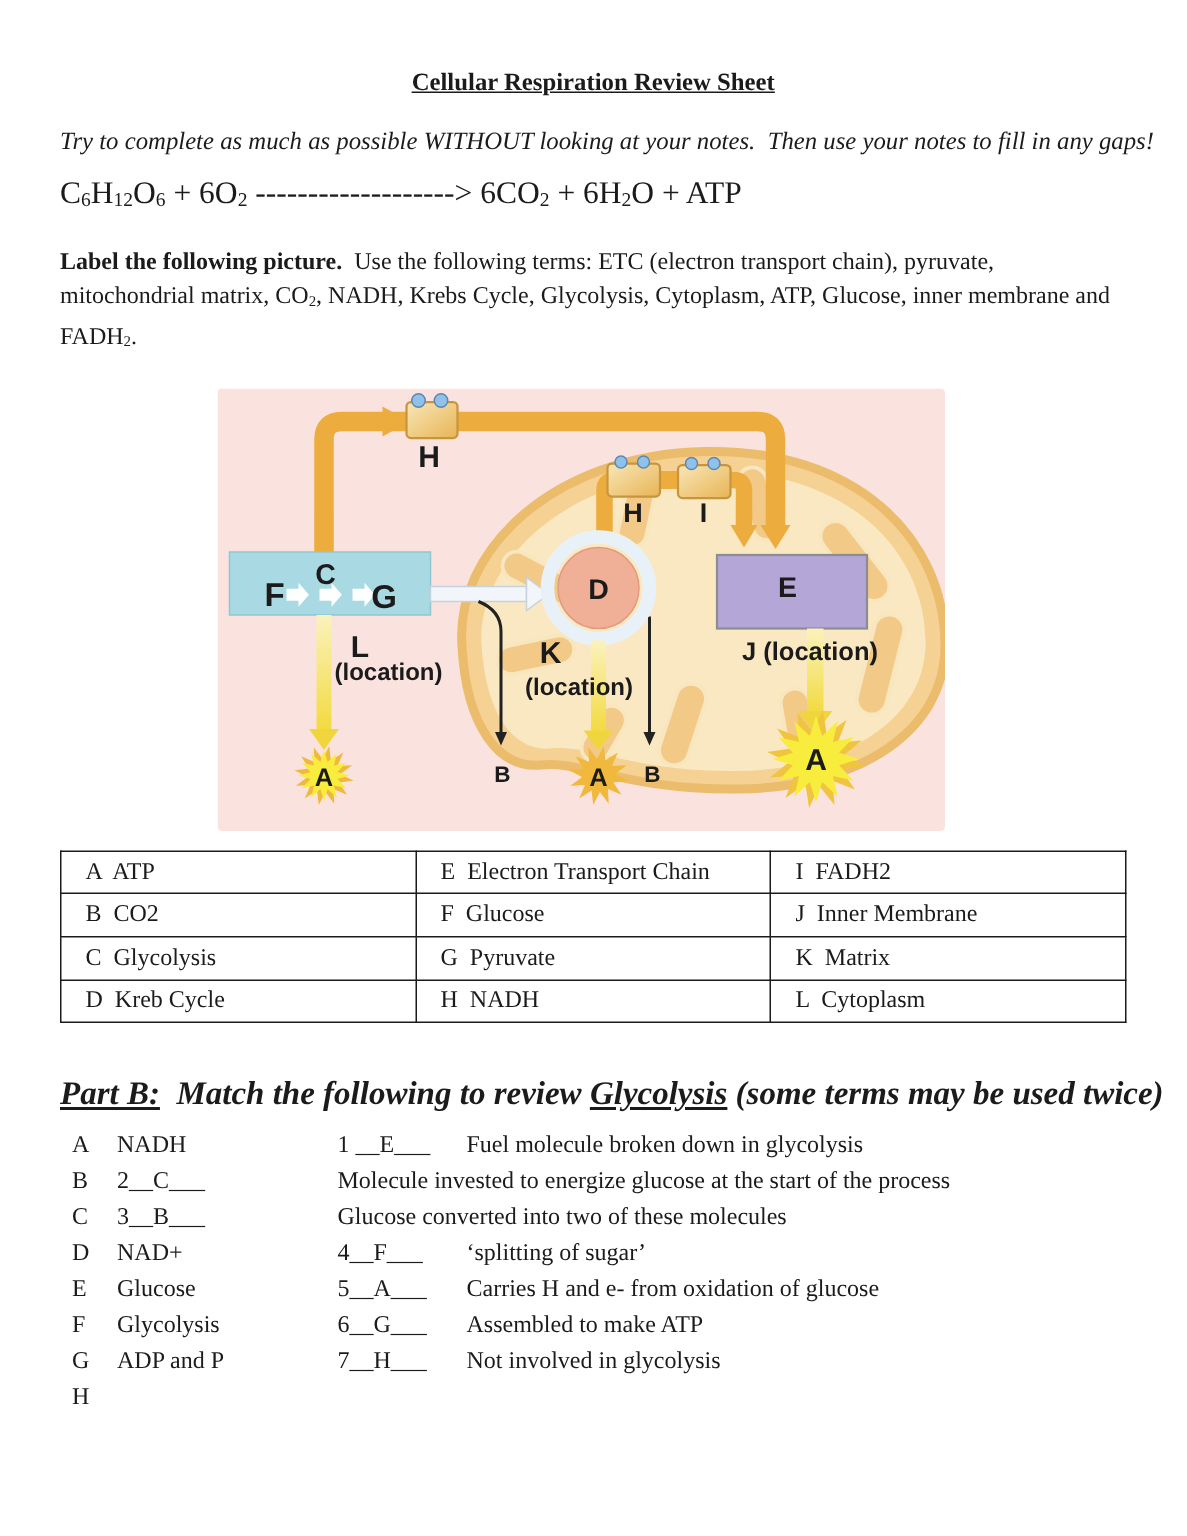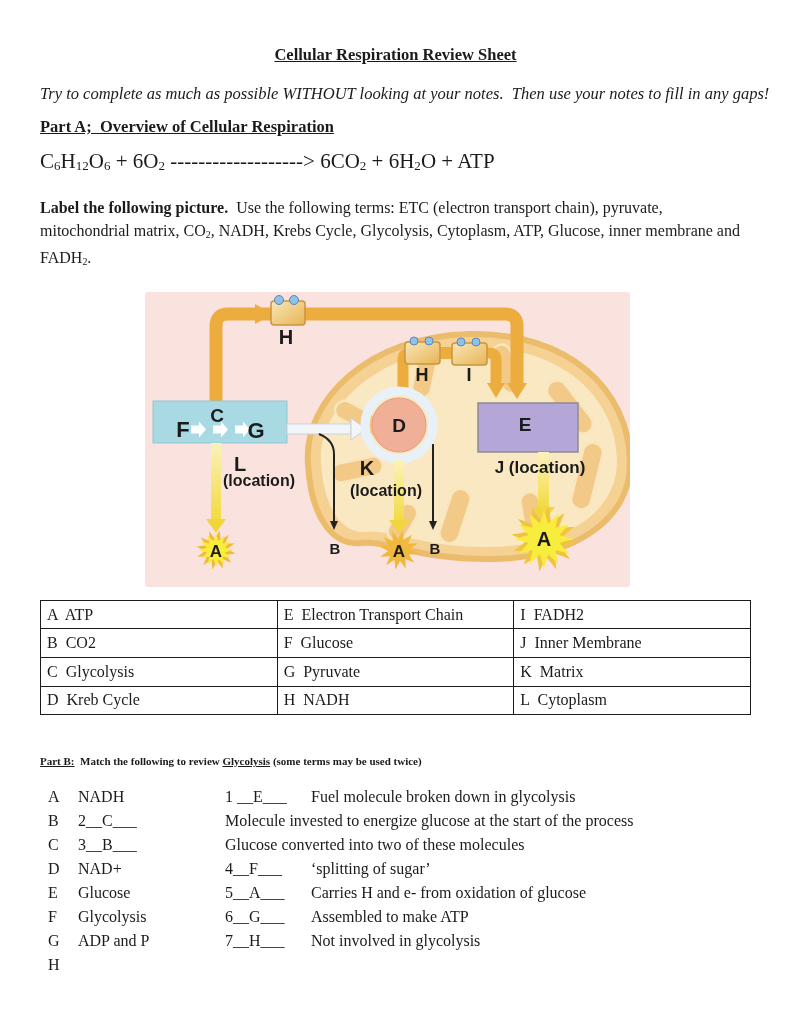--- a/index.html
+++ b/index.html
@@ -15,37 +15,36 @@
   .doc-title span{text-decoration:underline;}
   .instructions{margin-top:20px;font-size:16.5px;line-height:19px;font-style:italic;text-align:left;white-space:pre;}
   .part-a-heading{margin-top:14px;font-size:16.5px;line-height:19px;font-weight:bold;text-decoration:underline;white-space:pre;}
   .eq-prompt{margin-top:15px;font-size:16.5px;line-height:19px;font-weight:bold;}
   .equation{margin-top:13px;font-size:21px;line-height:25px;white-space:pre;}
   .label-prompt{margin-top:18px;line-height:23px;white-space:pre-wrap;}
   .diagram-wrap{margin-top:19px;margin-left:105px;width:485px;height:295px;}
   .dlabel{font-family:"Liberation Sans",sans-serif;font-weight:bold;fill:#1b1b1b;}
   table.answer-table{margin-top:13px;border-collapse:collapse;width:711px;table-layout:fixed;}
   table.answer-table td{
-    border:1.5px solid #1b1b1b;height:27.6px;padding:0 0 0 6px;
+    border:1.5px solid #1b1b1b;height:27.6px;padding:0 0 0 16px;
     white-space:pre;font-size:16px;vertical-align:middle;
   }
-  .part-b-heading{margin-top:37px;font-size:11px;line-height:19px;white-space:pre;}
+  .part-b-heading{margin-top:37px;font-size:22px;line-height:19px;white-space:pre;font-style:italic;}
   .match-list{margin-top:14px;padding-left:8px;}
   .match-row{display:grid;grid-template-columns:30px 147px 86px auto;line-height:24px;white-space:pre;}
 </style>
 </head>
 <body>
 
 <div class="content">
 
   <div class="doc-title"><span>Cellular Respiration Review Sheet</span></div>
 
   <div class="instructions">Try to complete as much as possible WITHOUT looking at your notes.  Then use your notes to fill in any gaps!</div>
 
-  <div class="part-a-heading">Part A;  Overview of Cellular Respiration</div>
 
 
   <div class="equation"><span>C</span><span class="seg-sub">6</span><span>H</span><span class="seg-sub">12</span><span>O</span><span class="seg-sub">6</span><span> + 6O</span><span class="seg-sub">2</span><span> -------------------&gt; 6CO</span><span class="seg-sub">2</span><span> + 6H</span><span class="seg-sub">2</span><span>O + ATP</span></div>
 
   <div class="label-prompt"><span class="b">Label the following picture.</span><span>  Use the following terms: ETC (electron transport chain), pyruvate, mitochondrial matrix, CO</span><span class="seg-sub">2</span><span>, NADH, Krebs Cycle, Glycolysis, Cytoplasm, ATP, Glucose, inner membrane and FADH</span><span class="seg-sub">2</span><span>.</span></div>
 
   <div class="diagram-wrap">
     <svg width="485" height="295" viewBox="0 0 485 295" xmlns="http://www.w3.org/2000/svg">
       <defs>
         <linearGradient id="carrierGrad" x1="0" y1="0" x2="1" y2="1">

